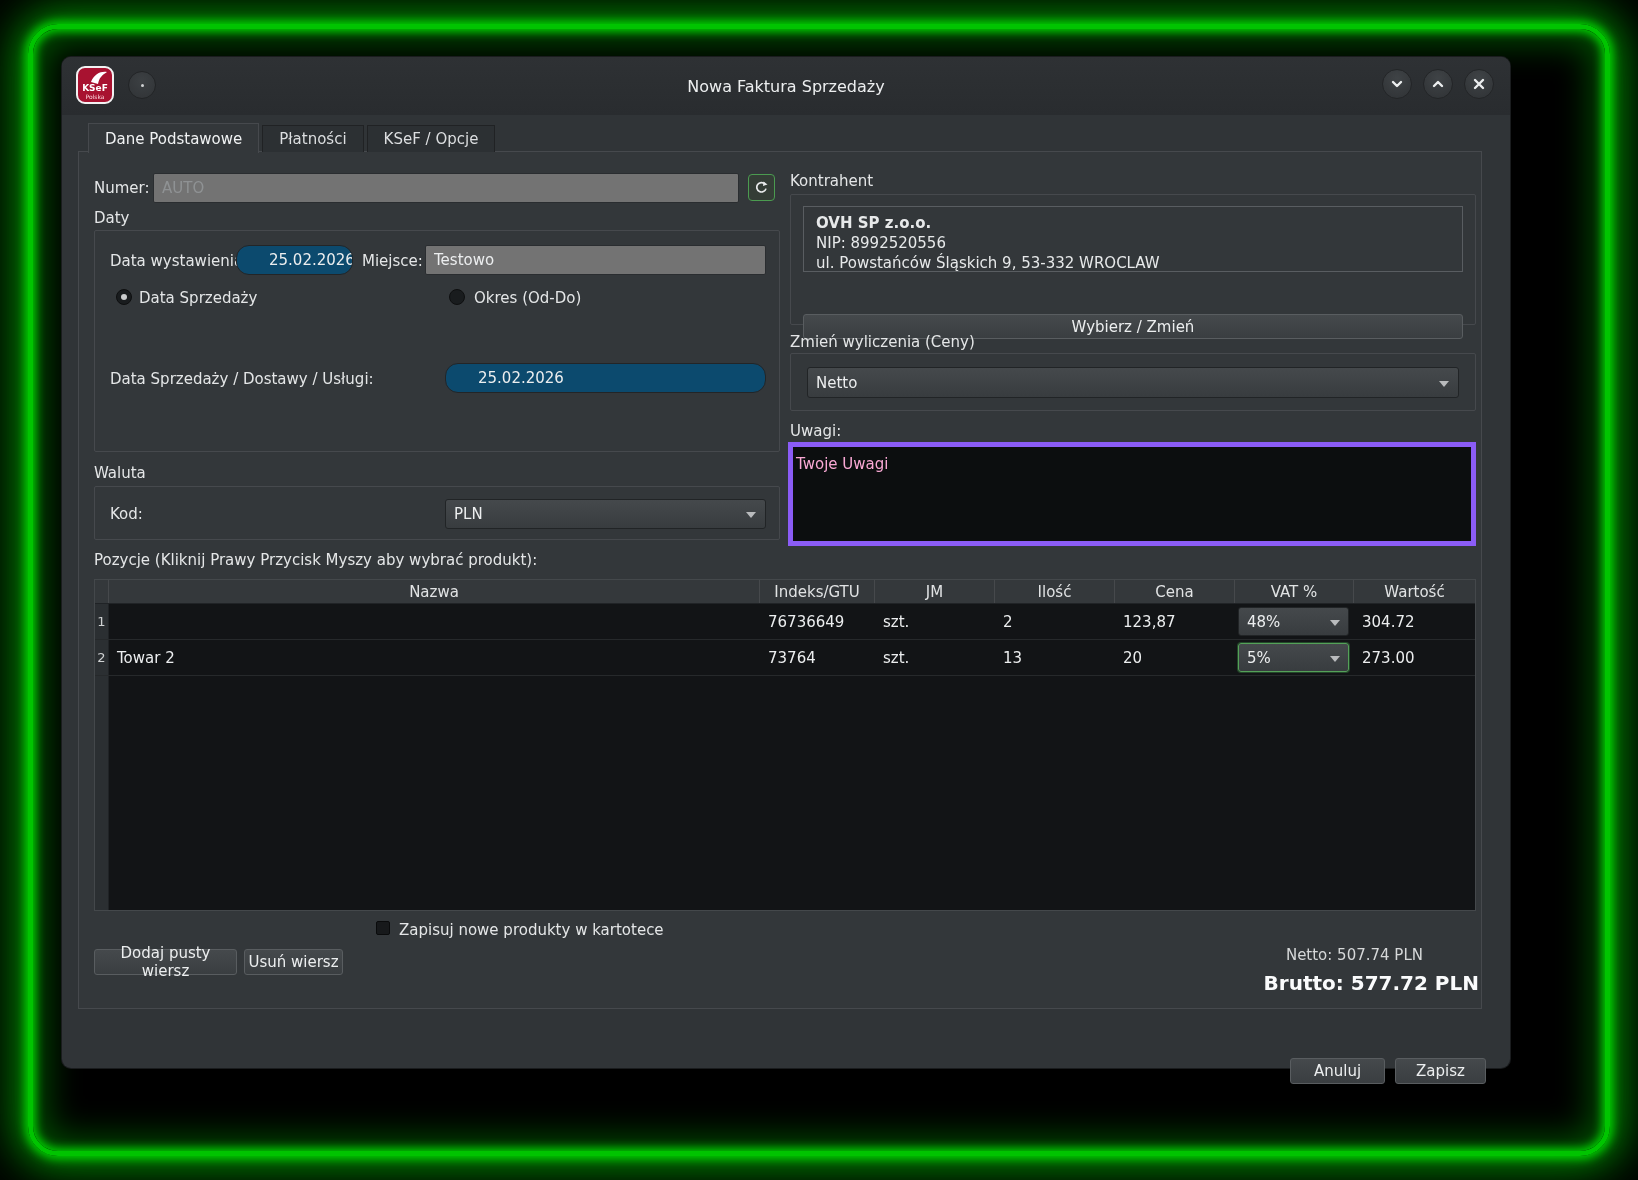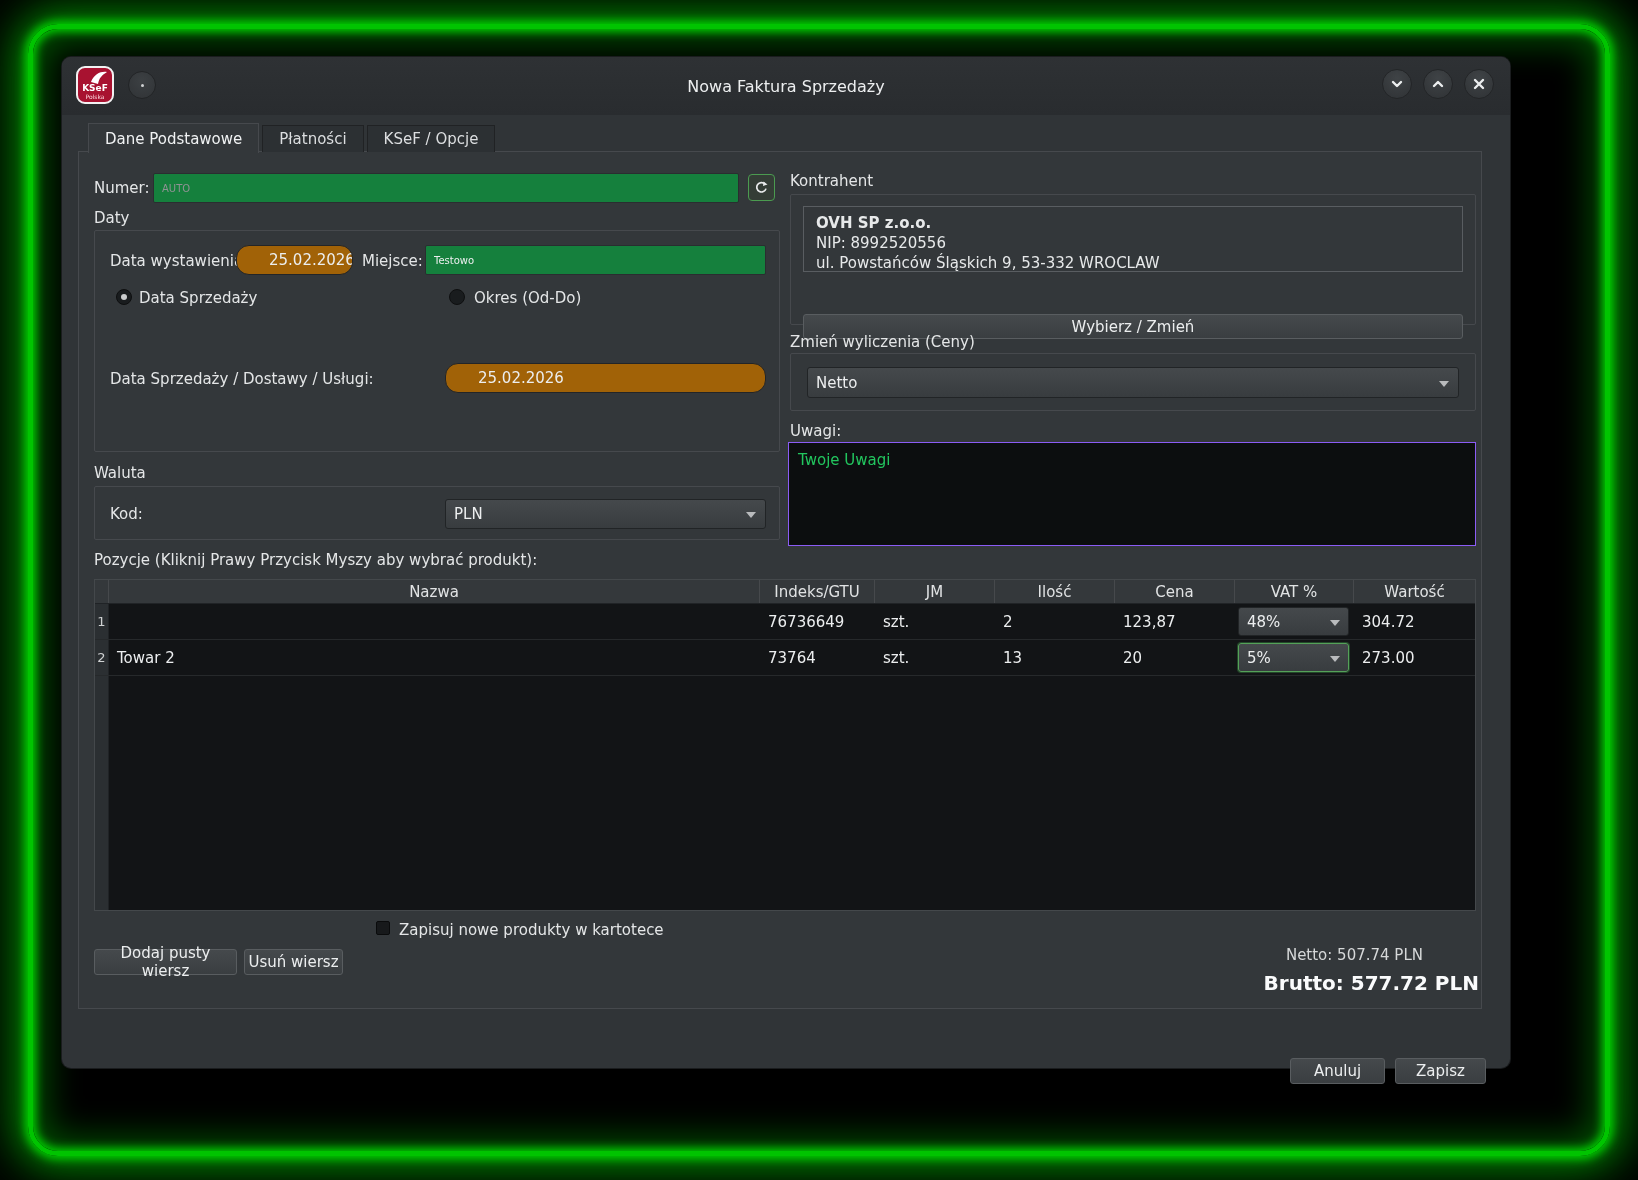--- a/index.html
+++ b/index.html
@@ -46,34 +46,34 @@
   .tab.active { height:30px; margin-top:0; background:#33373a; border:1px solid #46494d;
     border-bottom:none; color:#f0f2f3; }
 
   
   .panel { position:absolute; left:16px; top:94px; width:1404px; height:858px;
     background:#33373a; border:1px solid #46494d; z-index:2; }
 
   .lbl { position:absolute; font-size:15px; color:#e4e6e7; white-space:nowrap; }
   .gbox { position:absolute; border:1px solid #46494d; border-radius:2px; }
 
-  .tinput { position:absolute; background:#15803d; border:1px solid #2a2d30;
-    border-radius:2px; color:#eceeef; font-size:10px; padding:0 8px;
+  .tinput { position:absolute; background:#737373; border:1px solid #2a2d30;
+    border-radius:2px; color:#eceeef; font-size:15px; padding:0 8px;
     font-family:"DejaVu Sans", sans-serif; }
   .tinput::placeholder { color:#8f9294; }
 
   .combo { position:absolute; background:linear-gradient(#45494c,#383c3f);
     border:1px solid #212426; border-radius:3px; display:flex; align-items:center;
     font-size:15px; color:#eceeef; padding:0 8px; }
   .combo .arr { position:absolute; right:9px; top:50%; margin-top:-2px; width:0; height:0;
     border-left:5px solid transparent; border-right:5px solid transparent;
     border-top:6px solid #b9bbbd; }
 
   .datecombo { position:absolute; display:flex; border:1px solid #232527; border-radius:13px;
-    overflow:hidden; background:#a16207;padding-left:24px; }
+    overflow:hidden; background:#0c4a6e;padding-left:24px; }
   .datecombo .val { flex:1; display:flex; align-items:center; padding:0 8px;
     font-size:15px; color:#eceeef; }
   .datecombo .btn { width:24px; background:linear-gradient(#4a4e51,#3c4043);
     border-left:1px solid #232527; display:flex; align-items:center; justify-content:center; }
   .datecombo .btn .arr { width:0; height:0; border-left:5px solid transparent;
     border-right:5px solid transparent; border-top:6px solid #b9bbbd; }
 
   .radio { position:absolute; width:16px; height:16px; border-radius:50%;
     background:#191c1e; border:1px solid #0e0f10; }
   .radio.sel::after { content:''; position:absolute; left:4px; top:4px; width:6px; height:6px;
@@ -81,22 +81,22 @@
 
   .btn { background:linear-gradient(#45494c,#3a3e41); border:1px solid #595d60;
     border-radius:3px; color:#eceeef; font-size:15px; display:flex; align-items:center;
     justify-content:center; font-family:"DejaVu Sans", sans-serif;margin-top:34px; }
 
   
   .infobox { position:absolute; border:1px solid #595d61; background:#33373a;
     padding:6px 12px; font-size:15px; line-height:20px; color:#e7e9ea; }
   .infobox .nm { font-weight:bold; }
 
-  .uwagi { position:absolute; background:#0c0e0f; border:1px solid #8b5cf6; color:#22c55e;
-    font-size:15px; padding:8px 9px; resize:none; font-family:"DejaVu Sans", sans-serif; }
+  .uwagi { position:absolute; background:#0c0e0f; border:5px solid #8b5cf6; color:#f9a8d4;
+    font-size:15px; padding:8px 3px; resize:none; font-family:"DejaVu Sans", sans-serif; }
 
   
   .table { position:absolute; left:15px; top:427px; width:1382px; height:332px;
     border:1px solid #44484b; background:#121416; }
   .thead { position:absolute; left:0; top:0; width:100%; height:24px; background:#34383b;
     border-bottom:1px solid #202326; display:flex; }
   .th { height:100%; display:flex; align-items:center; justify-content:center;
     font-size:15px; color:#e1e3e4; border-right:1px solid #46494c; }
   .th:last-child { border-right:none; }
   .gutter { position:absolute; left:0; top:24px; bottom:0; width:14px; background:#2b2f32;

